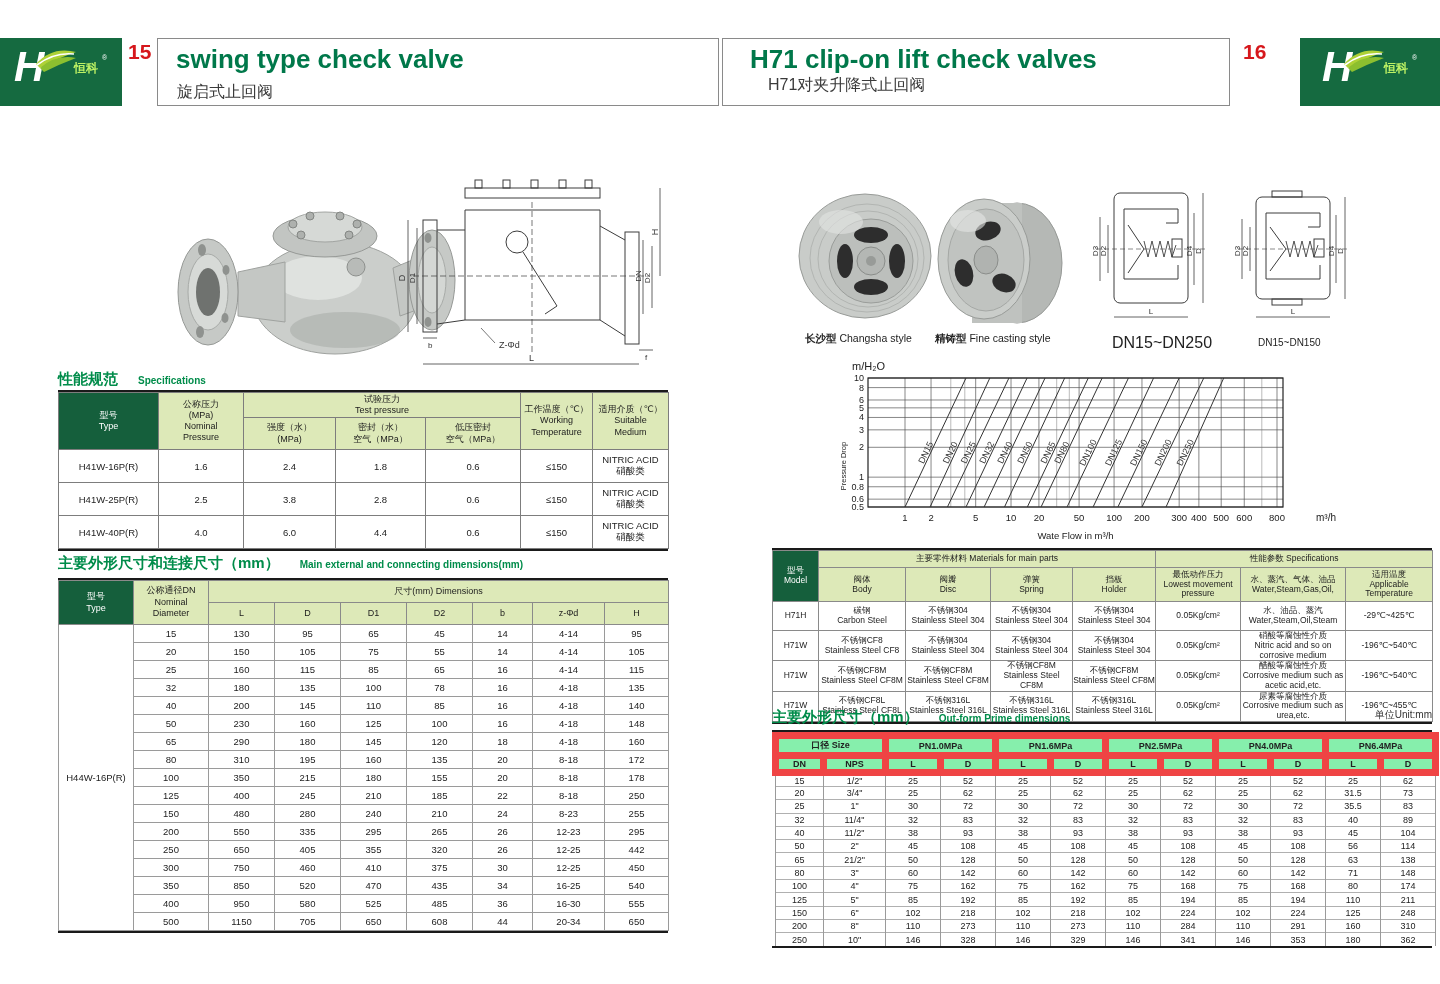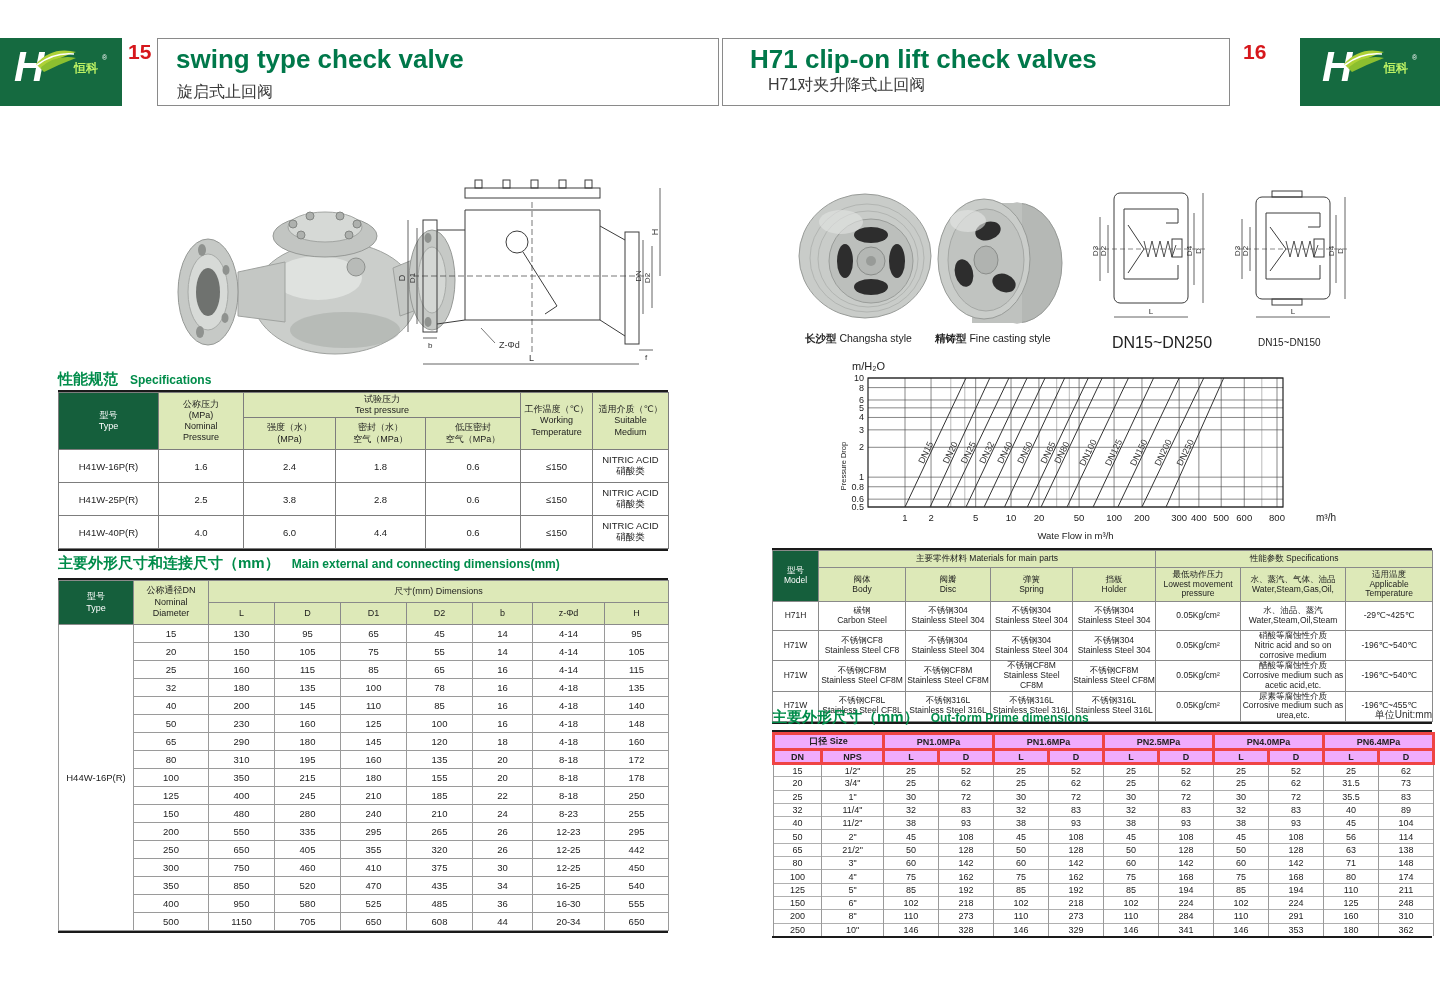--- a/index.html
+++ b/index.html
@@ -13,21 +13,21 @@
   .logo-leaf{position:absolute;left:34px;top:6px;}
   .logo-cn{position:absolute;left:74px;top:22px;color:#bef264;font-size:12px;font-weight:bold;}
   .logo-reg{position:absolute;left:102px;top:16px;color:#fff;font-size:7px;}
   .logo-en{position:absolute;left:34px;top:40px;color:#fff;font-size:14px;font-weight:bold;font-style:italic;letter-spacing:1px;margin-top:36px;}
   .pageno{color:#d6171c;font-size:21px;font-weight:bold;}
   .title-box{border:1px solid #8a8a8a;background:#fff;}
   .page-title{font-size:26px;font-weight:bold;color:#00784a;line-height:1.05;}
   .page-subtitle{font-size:16px;color:#3a3a3a;}
   
   .sec-title{font-size:15px;font-weight:bold;color:#008c4a;}
-  .sec-title .en{font-size:12px;margin-left:12px;}
+  .sec-title .en{font-size:10px;margin-left:20px;}
   .unit-note{font-size:10px;color:#333;font-weight:normal;}
   
   table{border-collapse:collapse;table-layout:fixed;width:100%;}
   td,th{white-space:pre-line;text-align:center;vertical-align:middle;padding:0;font-weight:normal;}
   .dkgreen{background:#155f3c;color:#fff;}
   .ltgreen{background:#dde9b8;color:#1c1c1c;}
   .tbl-wrap{border-top:2px solid #1a1a1a;border-bottom:2px solid #1a1a1a;}
   
   .spec td,.spec th{border:1px solid #7d7d7d;font-size:9.5px;}
   .spec thead th{font-size:9px;line-height:1.25;}
@@ -36,21 +36,21 @@
   .dim td,.dim th{border:1px solid #8a8a8a;font-size:9.5px;}
   .dim thead th{font-size:9px;line-height:1.3;}
   .dim tbody tr{height:18px;}
   .dim tbody td{border-color:#9a9a9a;}
   
   .mat td,.mat th{border:1px solid #8a8a8a;font-size:8.5px;line-height:1.15;}
   .mat thead th{font-size:8.5px;}
   .mat tbody tr{height:29px;}
   
   .out td,.out th{border-left:1px solid #9a9a9a;border-right:1px solid #9a9a9a;font-size:9px;}
-  .out thead th{background:#f0abfc;border:3px solid #ef4444;font-weight:bold;font-size:9px;}
+  .out thead th{background:#86efac;border:7px solid #ef4444;font-weight:bold;font-size:9px;}
   .out tbody td{border-top:1px solid #b0b0b0;}
   .out tbody tr{height:13.3px;}
   .caption{font-size:10.5px;color:#222;}
   .cap-bold{font-weight:bold;}
   svg text{font-family:"Liberation Sans","DejaVu Sans",sans-serif;}
 </style>
 </head>
 <body>
 
 <div class="abs logo-box" style="left:0;top:38px;width:122px;height:68px;">

